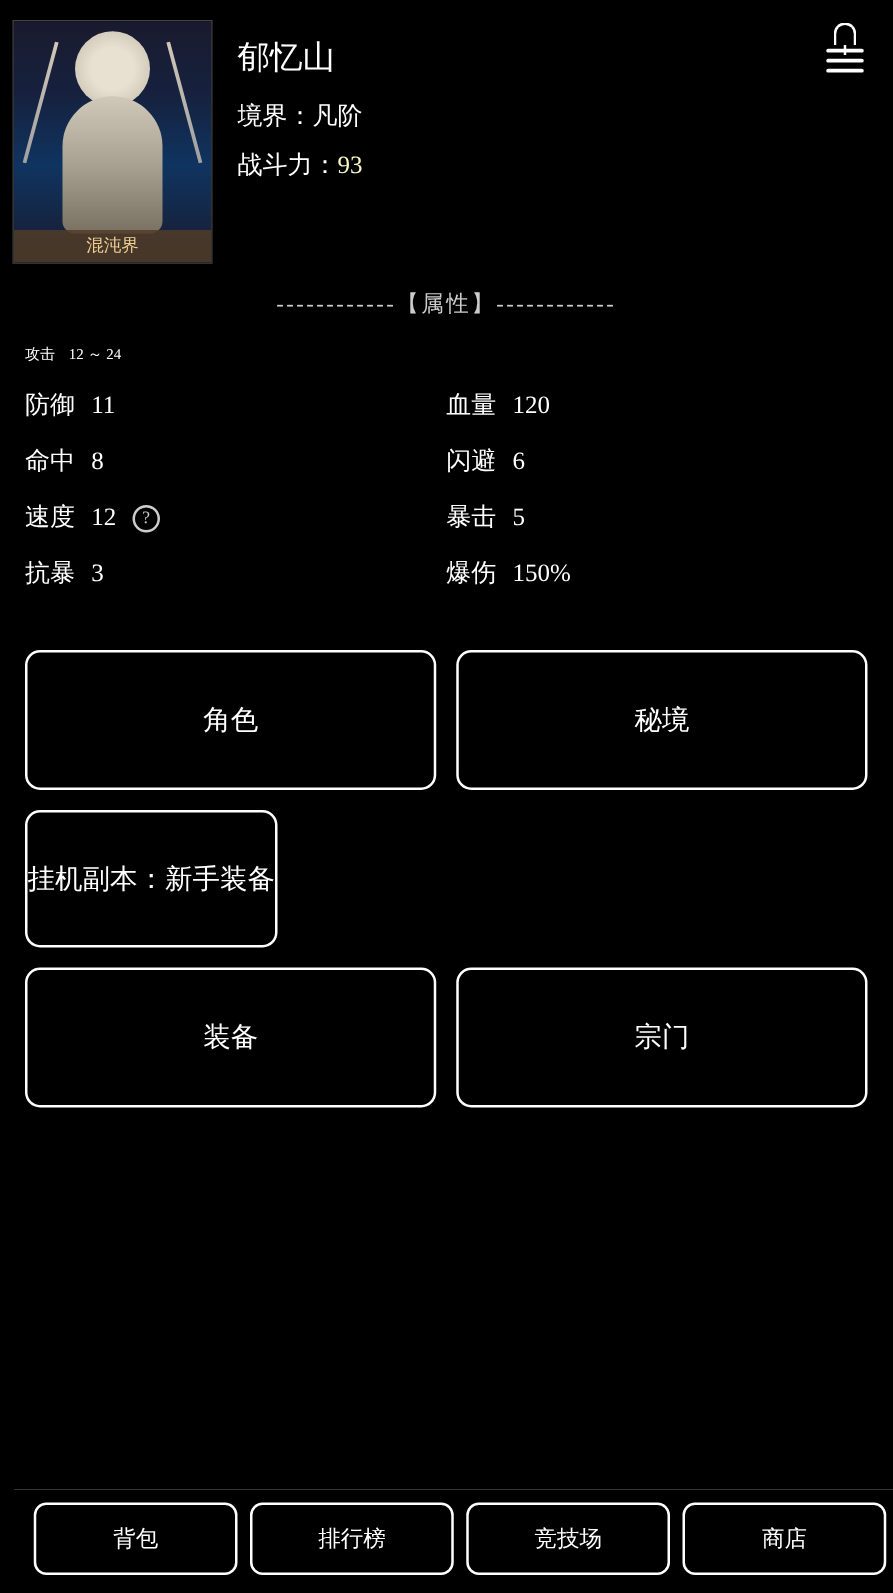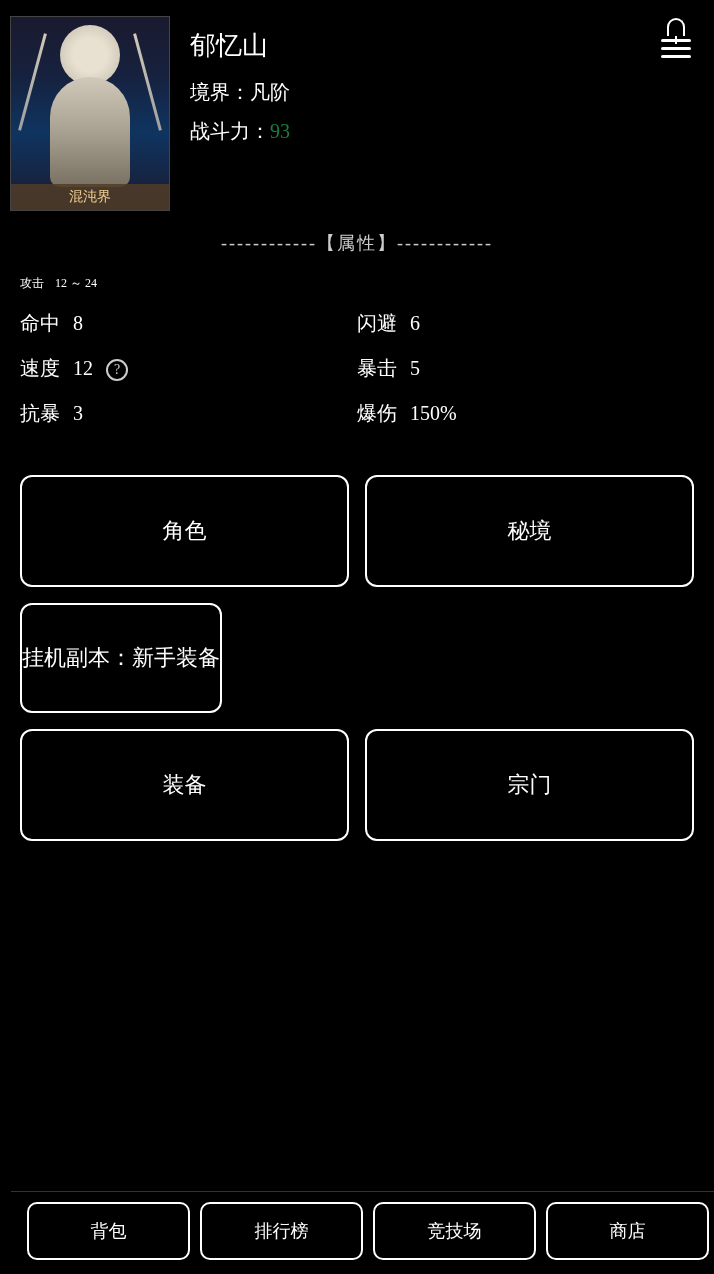--- a/index.html
+++ b/index.html
@@ -116,21 +116,21 @@
     .char-realm {
       font-size: 20px;
       color: #fff;
       margin-bottom: 12px;
     }
     .char-power {
       font-size: 20px;
       color: #fff;
     }
     .power-value {
-      color: #15803d;
+      color: #fef9c3;
     }
 
     .menu-icon {
       position: absolute;
       top: 16px;
       right: 16px;
       width: 44px;
       height: 44px;
       display: flex;
       flex-direction: column;
@@ -313,20 +313,30 @@
 <div class="attributes-section">
   <div class="section-title">------------【属性】------------</div>
 
   <div class="attr-row">
     <div class="attr-item">
       <span class="attr-label">攻击</span>
       <span class="attr-value">12 ～ 24</span>
     </div>
   </div>
 
+  <div class="attr-row">
+    <div class="attr-item-half">
+      <span class="attr-label">防御</span>
+      <span class="attr-value">11</span>
+    </div>
+    <div class="attr-item-half">
+      <span class="attr-label">血量</span>
+      <span class="attr-value">120</span>
+    </div>
+  </div>
 
   <div class="attr-row">
     <div class="attr-item-half">
       <span class="attr-label">命中</span>
       <span class="attr-value">8</span>
     </div>
     <div class="attr-item-half">
       <span class="attr-label">闪避</span>
       <span class="attr-value">6</span>
     </div>

